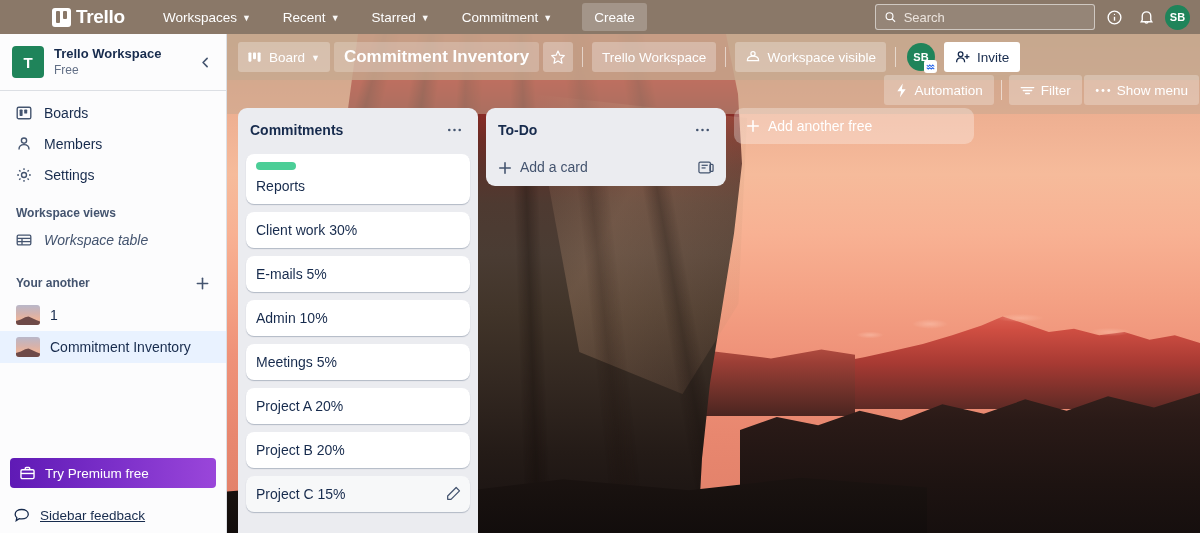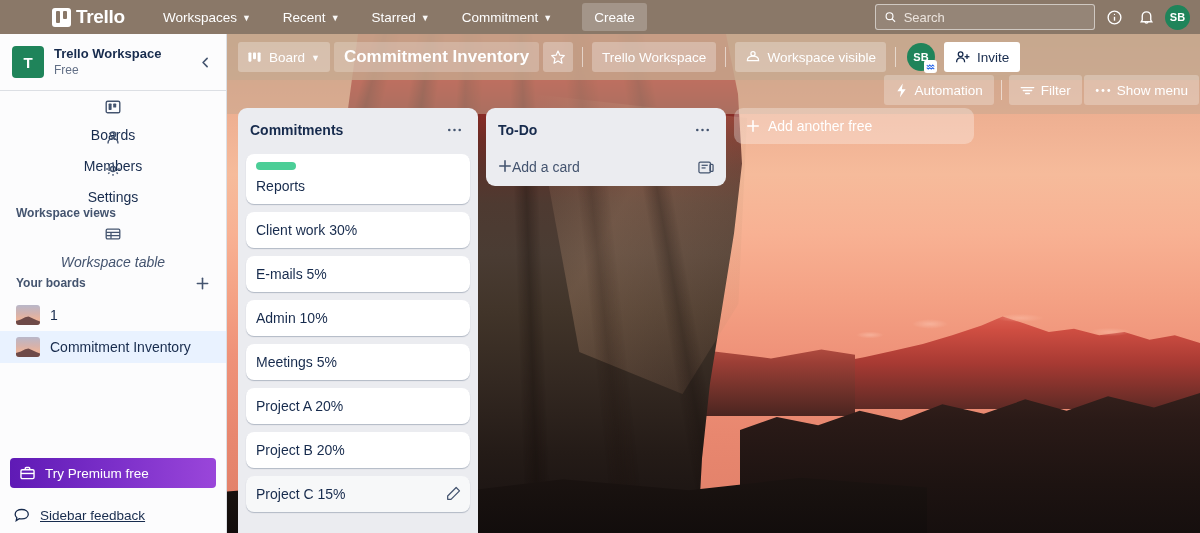--- a/index.html
+++ b/index.html
@@ -247,21 +247,21 @@
   .label-chip {
     width: 40px; height: 8px; border-radius: 4px; background: #4bce97;
     margin-bottom: 6px; display: block;
   }
   .add-card-row {
     display: flex; align-items: center; justify-content: space-between;
     padding: 9px 8px 7px 8px; margin-top: 8px; border-radius: 6px;
     cursor: pointer;
   }
   .add-card-left {
-    display: flex; align-items: flex-start; 
+    display: flex; align-items: flex-end; gap: 8px;
     color: #44546f; font-size: 14px;
   }
   .add-list-btn {
     width: 240px; flex: 0 0 auto;
     display: flex; align-items: center; gap: 8px;
     height: 36px; padding: 0 12px; border-radius: 9px;
     background: rgba(255,255,255,0.30); color: #ffffff;
     font-size: 14px; cursor: pointer;
   }
 
@@ -284,21 +284,21 @@
   .ws-name { font-size: 13px; font-weight: bold; color: #172b4d; line-height: 16px; }
   .ws-plan { font-size: 12px; color: #626f86; line-height: 16px; }
   .collapse-btn {
     width: 22px; height: 22px; border-radius: 3px; cursor: pointer;
     display: flex; align-items: center; justify-content: center; color: #44546f;
   }
   .nav-list { padding: 8px 8px 0 8px; }
   .nav-item {
     display: flex; align-items: center; gap: 12px;
     height: 28px; padding: 0 8px; border-radius: 3px; margin-bottom: 3px;
-    font-size: 14px; color: #172b4d; cursor: pointer; flex-direction: column;
+    font-size: 14px; color: #172b4d; cursor: pointer;
   }
   .nav-ico { width: 16px; height: 16px; flex: 0 0 auto; color: #44546f; }
   .section-label {
     font-size: 12px; font-weight: bold; color: #44546f;
     padding: 14px 16px 4px 16px;
   }
   .section-row {
     display: flex; align-items: center; justify-content: space-between;
     padding: 14px 12px 4px 16px;
   }
@@ -658,21 +658,21 @@
             <line x1="1.2" y1="6.4" x2="14.8" y2="6.4"></line>
             <line x1="6" y1="6.4" x2="6" y2="12.8"></line>
             <line x1="1.2" y1="9.6" x2="14.8" y2="9.6"></line>
           </svg>
         </span>
         <span style="font-style:italic;color:#44546f">Workspace table</span>
       </div>
     </div>
 
     <div class="section-row">
-      <span style="font-size:12px;font-weight:bold;color:#44546f">Your boards</span>
+      <span style="font-size:12px;font-weight:bold;color:#44546f">Your another</span>
       <span class="plus-btn">
         <svg width="15" height="15" viewBox="0 0 16 16" stroke="#44546f" stroke-width="1.7" stroke-linecap="round">
           <line x1="8" y1="2.5" x2="8" y2="13.5"></line>
             <line x1="2.5" y1="8" x2="13.5" y2="8"></line>
         </svg>
       </span>
     </div>
 
     <div>
       <div class="board-item">

